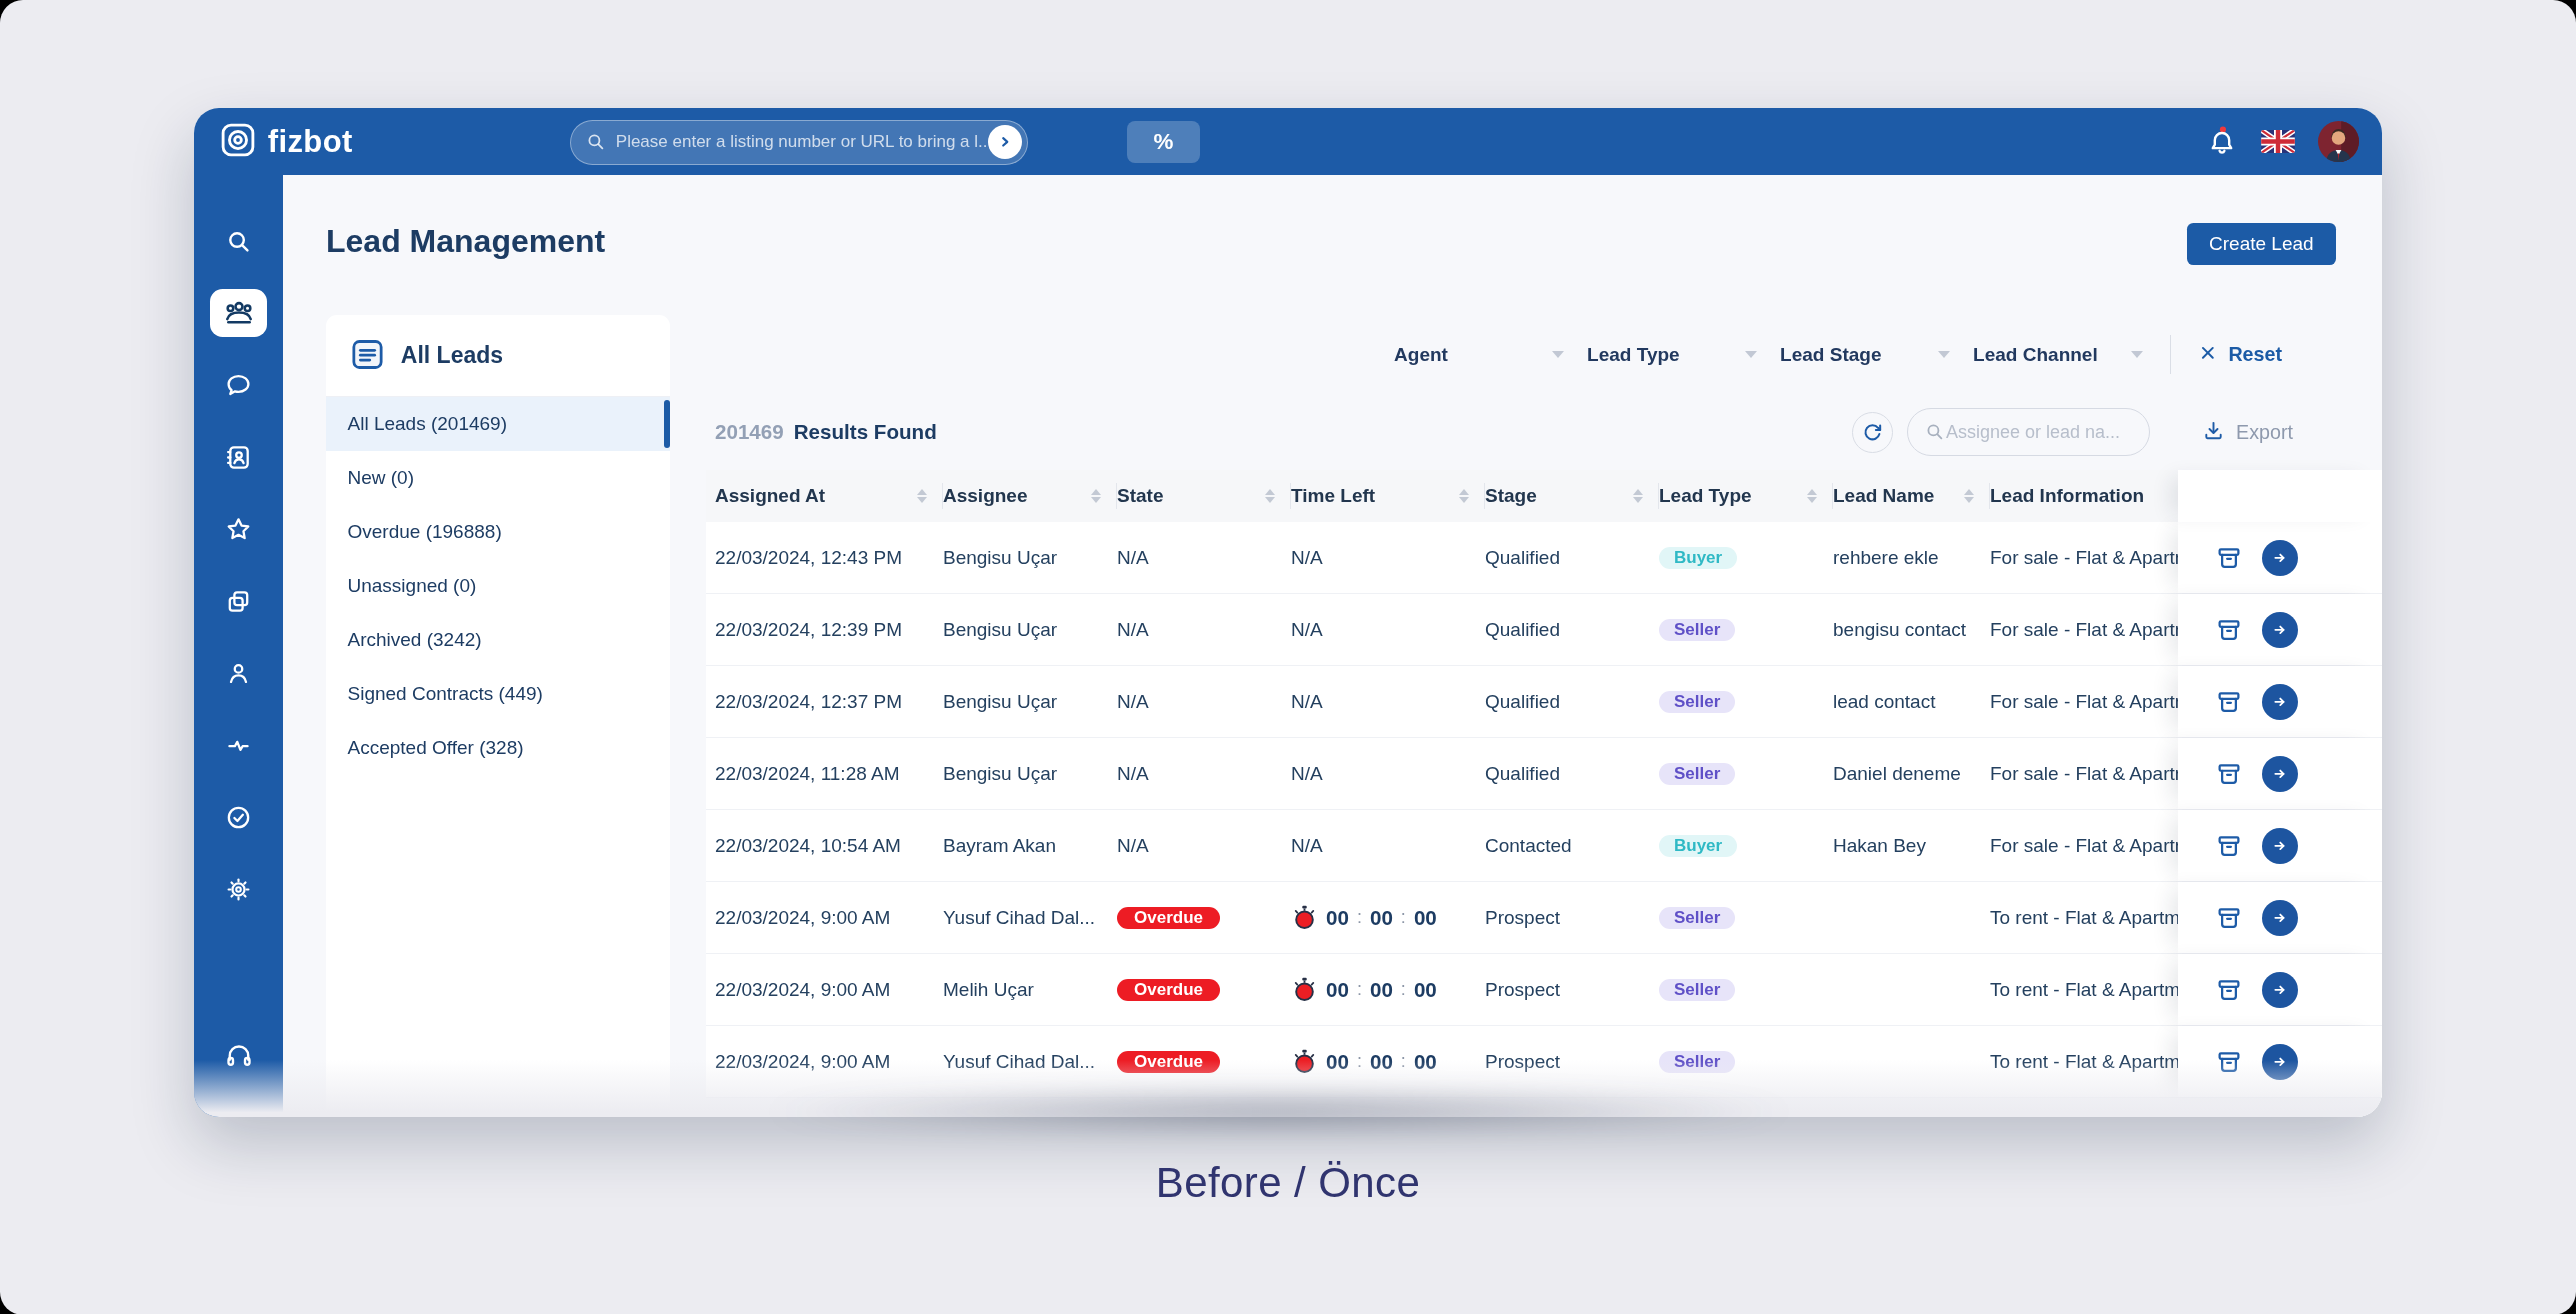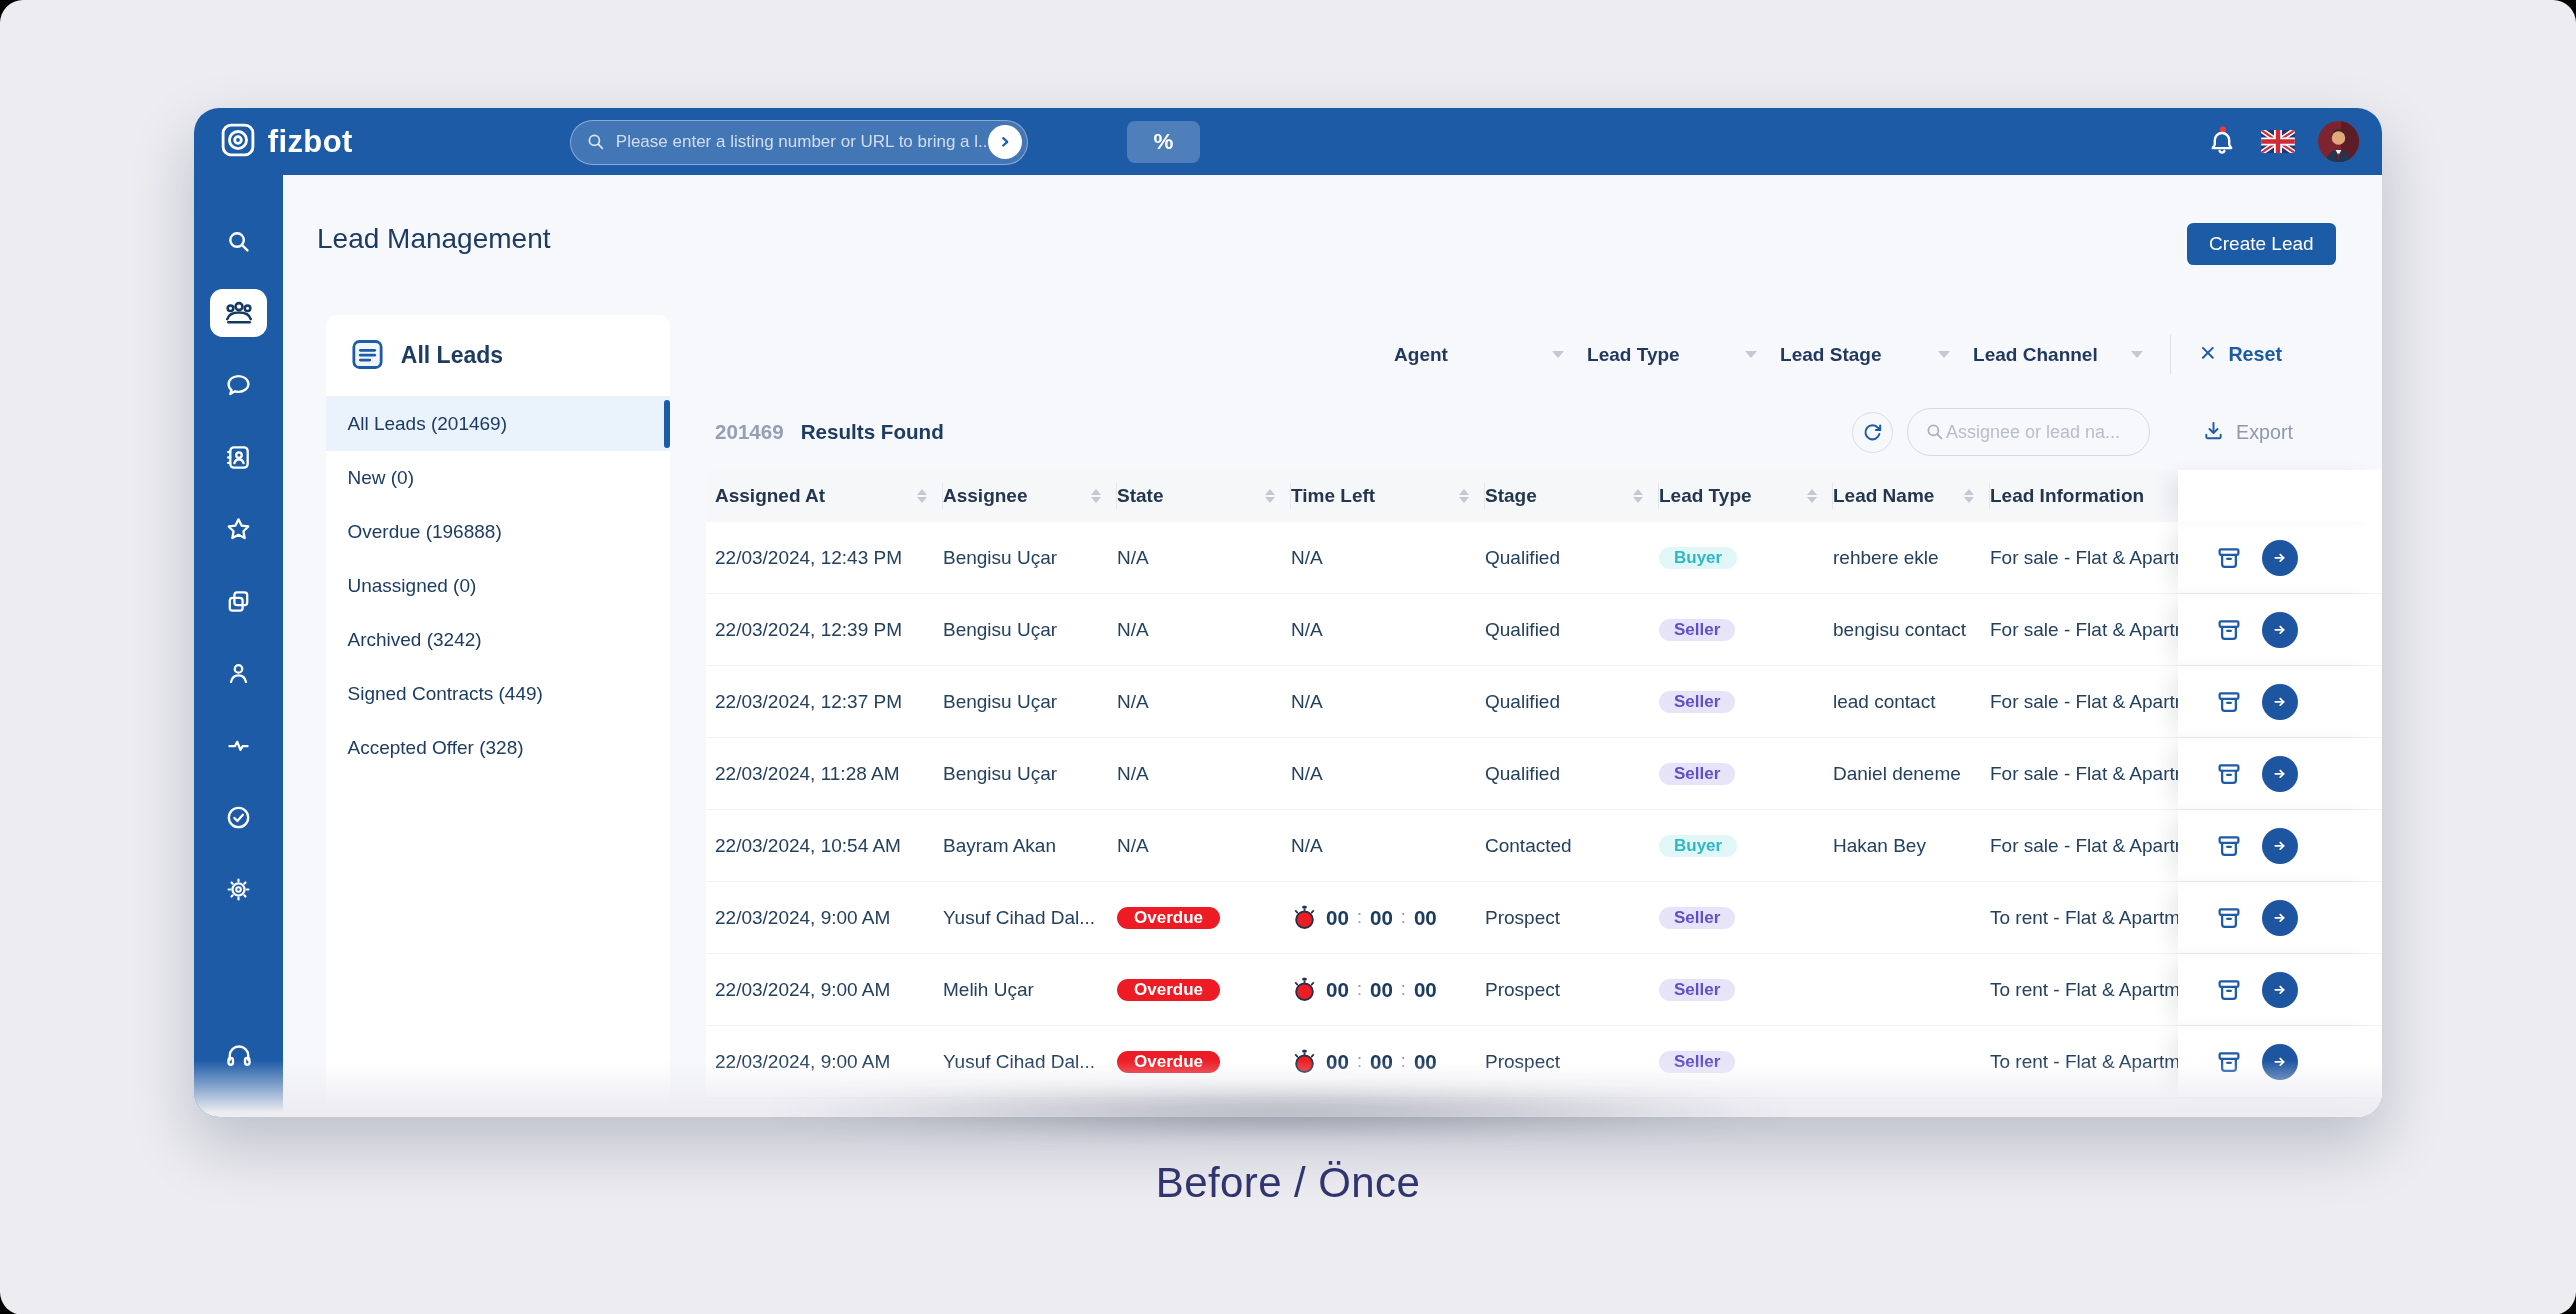--- a/index.html
+++ b/index.html
@@ -26,21 +26,21 @@
 
   
   .sidebar { position:absolute; left:0; top:67px; bottom:0; width:89px; background:#1D5BA7; border-radius:0 0 0 25px; display:flex; flex-direction:column; align-items:center; padding-top:30px; z-index:4; }
   .nav-item { width:57px; height:72px; display:flex; align-items:center; justify-content:center; cursor:pointer; flex:none; }
   .nav-item svg { display:block; }
   .nav-active-pill { width:57px; height:48px; background:#fff; border-radius:12.5px; display:flex; align-items:center; justify-content:center; }
   .nav-bottom { margin-top:auto; margin-bottom:25px; }
 
   
   .main { position:absolute; left:89px; top:67px; right:0; bottom:0; background:#F7F8FB; border-radius:0 0 25px 0; }
-  .page-title { position:absolute; left:34px; top:48px; font-size:28px; font-weight:400; color:#1D3C63; }
+  .page-title { position:absolute; left:43px; top:48px; font-size:32px; font-weight:700; color:#1D3C63; }
   .create-lead { position:absolute; right:46px; top:48px; height:42px; padding:0 22.4px; background:#1C5BA6; color:#fff; font-size:19px; font-weight:500; border:none; border-radius:6.3px; display:flex; align-items:center; cursor:pointer; font-family:inherit; }
 
   
   .leads-panel { position:absolute; left:43px; top:140px; width:344px; bottom:0; background:#fff; border-radius:10.7px 10.7px 0 0; }
   .panel-head { height:82px; display:flex; align-items:center; gap:14.3px; padding:0 21.5px; border-bottom:0.9px solid #EEF0F5; }
   .panel-title { font-size:23px; font-weight:700; color:#1D3C63; }
   .panel-item { position:relative; height:54px; display:flex; align-items:center; padding:0 21.5px; font-size:19px; font-weight:500; color:#1D3C63; cursor:pointer; }
   .panel-item.active { background:#EAF2FB; }
   .panel-item.active::after { content:''; position:absolute; right:0; top:2.7px; bottom:2.7px; width:6.3px; background:#1C5BA6; border-radius:3.6px; }
 
@@ -49,21 +49,21 @@
 
   .filters-row { position:absolute; top:0; left:0; right:0; height:79px; display:flex; align-items:center; justify-content:flex-end; padding-right:100px; gap:0; }
   .filter-dd { width:170px; display:flex; align-items:center; justify-content:space-between; margin-left:23px; cursor:pointer; }
   .filter-dd .lbl { font-size:19px; font-weight:600; color:#22395F; }
   .caret { width:0; height:0; border-left:6.3px solid transparent; border-right:6.3px solid transparent; border-top:7.2px solid #C2C8D4; }
   .filters-divider { width:0.9px; height:39px; background:#DADEE6; margin-left:27px; }
   .reset-btn { display:flex; align-items:center; gap:10.7px; margin-left:27px; cursor:pointer; }
   .reset-btn .lbl { font-size:19.7px; font-weight:600; color:#1C5BA6; }
 
   .results-row { position:absolute; top:79px; left:0; right:0; height:76px; display:flex; align-items:center; }
-  .results-left { display:flex; align-items:flex-end; gap:17px; padding-left:9px; }
+  .results-left { display:flex; align-items:flex-end; gap:10px; padding-left:9px; }
   .results-count { font-size:20.6px; font-weight:600; color:#93A0B5; }
   .results-label { font-size:20.6px; font-weight:700; color:#1D3C63; }
   .results-right { margin-left:auto; display:flex; align-items:center; padding-right:89px; }
   .refresh-btn { width:41px; height:41px; border-radius:50%; border:1.3px solid #D9DDE5; background:#fff0; display:flex; align-items:center; justify-content:center; cursor:pointer; }
   .mini-search { width:243px; height:48px; border:1.3px solid #D6DAE3; border-radius:24px; background:#fff0; display:flex; align-items:center; gap:0; padding:0 16px; margin-left:14.3px; }
   .mini-search input { flex:1; min-width:0; border:none; outline:none; background:transparent; font-size:18px; color:#44506a; font-family:inherit; }
   .mini-search input::placeholder { color:#B7BECB; }
   .export-btn { display:flex; align-items:center; gap:10.7px; margin-left:52px; cursor:pointer; }
   .export-btn .lbl { font-size:19.7px; font-weight:500; color:#8E99AD; }
 

